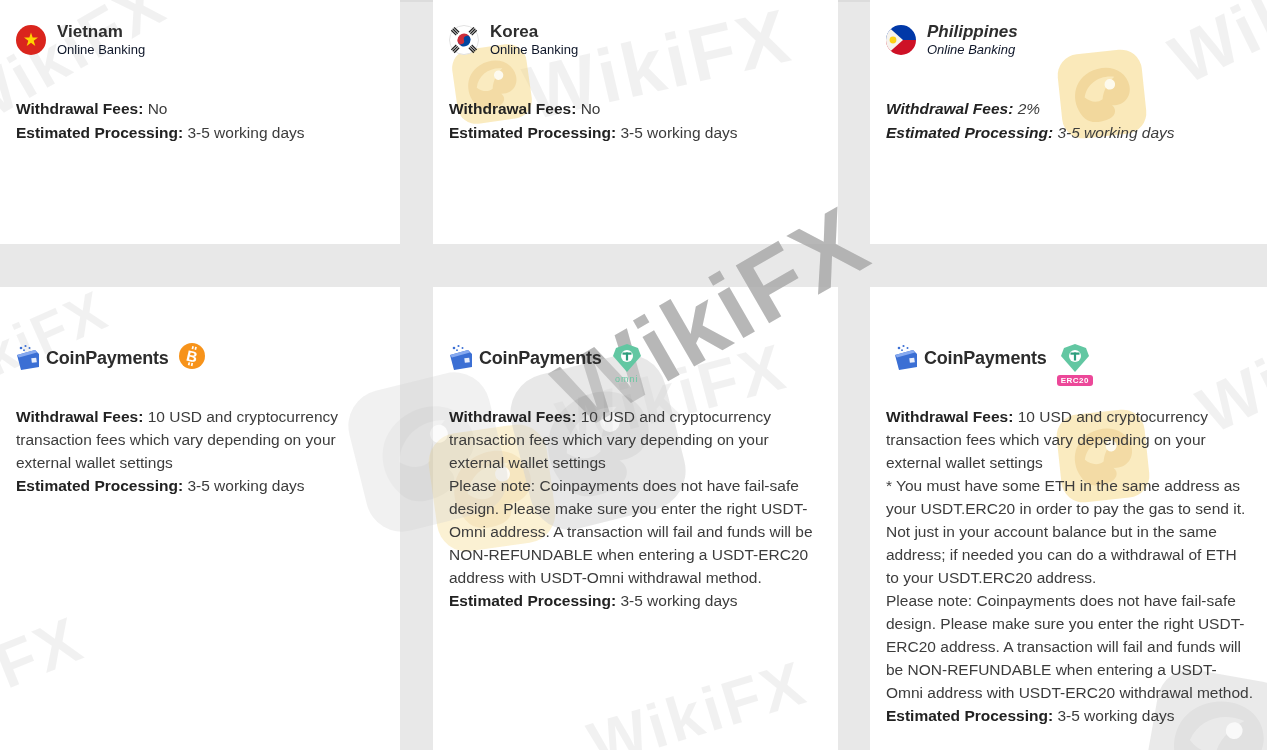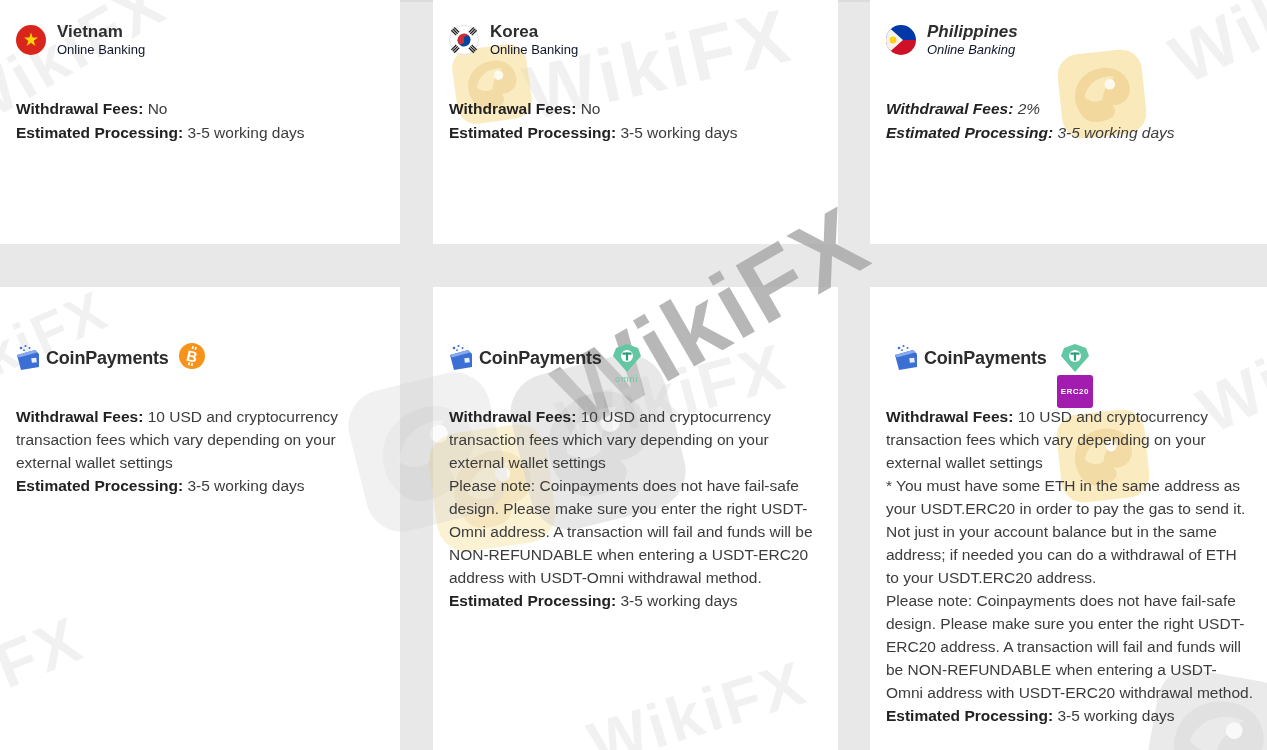--- a/index.html
+++ b/index.html
@@ -19,22 +19,22 @@
   .flag{width:30px;height:30px;display:block;}
   .flag svg{display:block;}
   .country{font-size:17px;font-weight:700;color:#2d2d2d;line-height:19px;}
   .subtitle{font-size:13px;color:#0f172a;line-height:16px;margin-top:1px;}
 
   .crypto-hdr{position:absolute;left:14px;top:48px;display:flex;align-items:flex-start;z-index:2;margin-top:8px;}
   .walleticon{width:30px;height:30px;display:block;}
   .brand{font-size:18px;font-weight:700;color:#2c2c2c;letter-spacing:-0.2px;margin:5px 0 0 2px;}
   .curr{margin-left:10px;display:flex;flex-direction:column;align-items:center;}
   .net-omni{font-size:9px;color:#66c7a1;letter-spacing:1px;margin-top:1px;}
-  .net-erc20{font-size:8px;font-weight:700;color:#fff;background:#a21caf;border-radius:3px;
-             padding:12px 4px;margin-top:2px;letter-spacing:.5px;}
+  .net-erc20{font-size:8px;font-weight:700;color:#fff;background:#ec4899;border-radius:3px;
+             padding:1px 4px;margin-top:2px;letter-spacing:.5px;}
 
   .body{position:absolute;left:16px;right:14px;z-index:2;
         font-size:15.5px;color:#3c3c3c;}
   .row1body{top:97px;line-height:24px;}
   .row2body{top:118px;line-height:23px;}
   .seg b{color:#222;font-weight:700;}
 
   
   .wm{position:absolute;font-weight:700;white-space:nowrap;pointer-events:none;z-index:1;
       letter-spacing:3px;}

